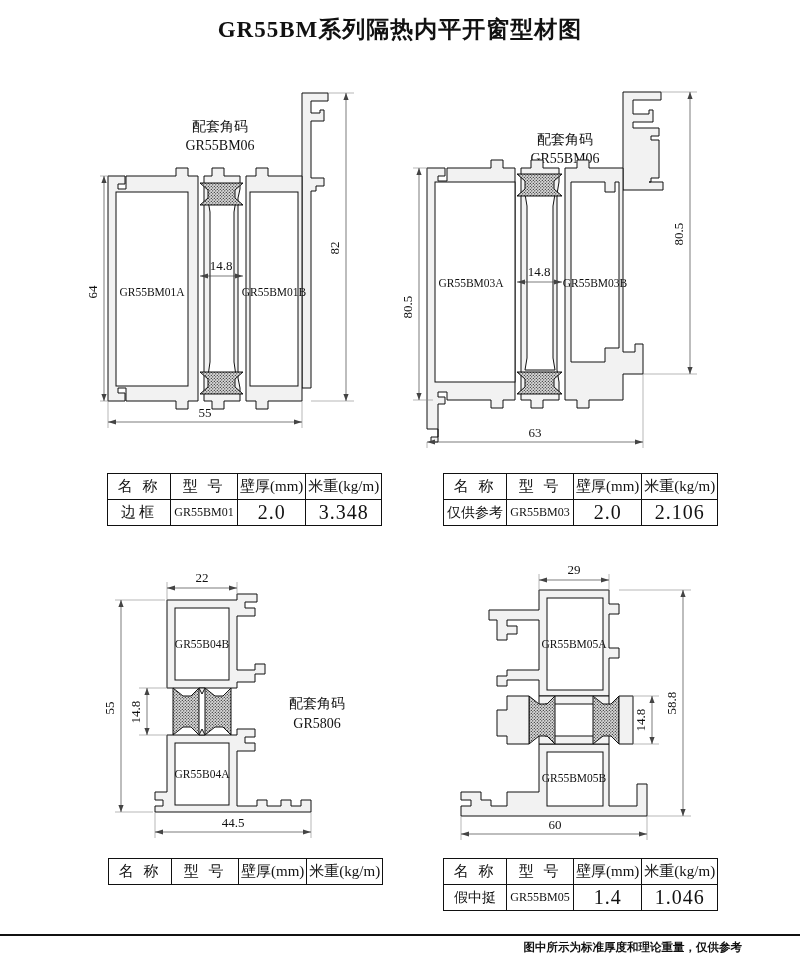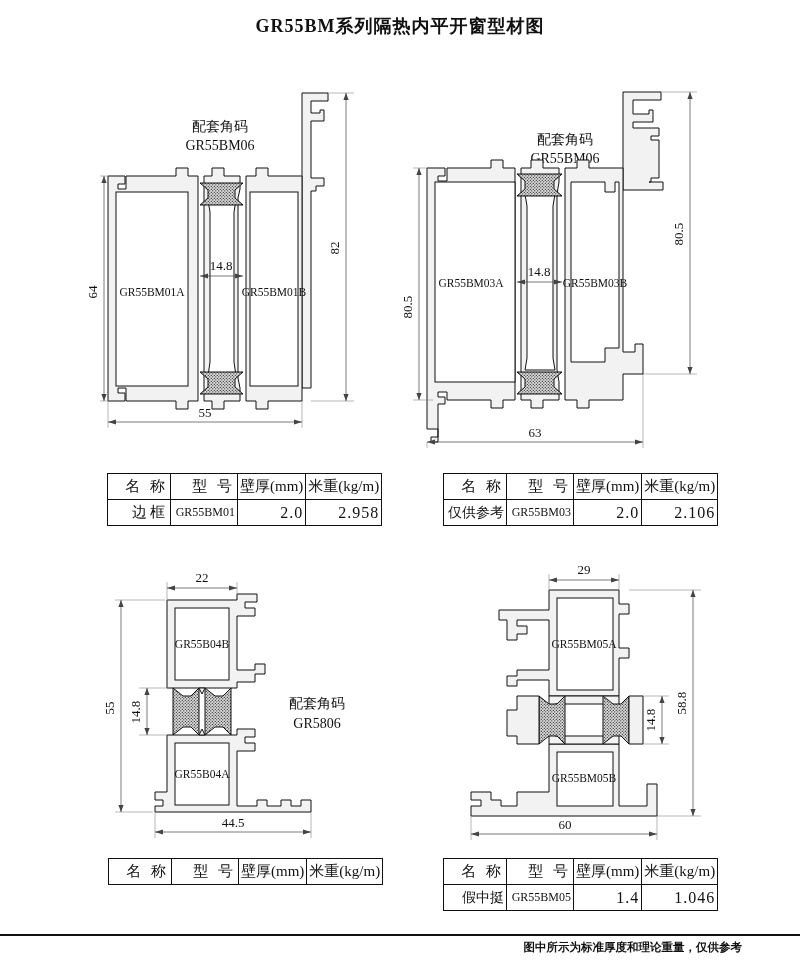--- a/index.html
+++ b/index.html
@@ -6,38 +6,38 @@
   html,body{margin:0;padding:0;}
   body{
     width:800px;height:980px;background:#fff;
     font-family:"Liberation Serif","DejaVu Serif",serif;
     color:#111; position:relative; overflow:hidden;
   }
   .page{position:relative;width:800px;height:980px;}
 
   .title{
     position:absolute;left:0;top:14px;width:800px;text-align:center;
-    font-size:18px;font-weight:bold;letter-spacing:1px;
+    font-size:23px;font-weight:bold;letter-spacing:1px;
     font-family:"Liberation Serif","DejaVu Serif",serif;
   }
 
   .fig{position:absolute;text-decoration:underline;}
   svg{display:block;overflow:visible;}
 
   
   .spec-table{position:absolute;border-collapse:collapse;
     font-family:"Liberation Serif","DejaVu Serif",serif;}
   .spec-table td{
-    border:1px solid #111;text-align:right;vertical-align:middle;
+    border:1px solid #111;text-align:center;vertical-align:middle;
     height:25px;padding:0 2px;white-space:nowrap;
   }
   .spec-table td.cn{font-size:15px;letter-spacing:3px;}
   .spec-table td.cn-tight{font-size:14px;letter-spacing:0px;}
   .spec-table td.unit{font-size:15px;}
-  .spec-table td.num{font-size:16px;letter-spacing:1px;margin-top:40px;}
+  .spec-table td.num{font-size:20px;letter-spacing:1px;margin-top:40px;}
   .spec-table td.model{font-size:12px;letter-spacing:0px;}
   .c-name{width:58px;}
   .c-model{width:62px;}
   .c-thk{width:62px;margin-left:29px;}
   .c-wt{width:66px;}
 
   
   .footrule{position:absolute;left:0;top:934px;width:800px;height:0;
     border-top:2px solid #111;}
   .foot-note{position:absolute;right:58px;top:940px;font-size:11.5px;
@@ -133,21 +133,21 @@
         <tr>
       <td class="cn c-name">名 称</td>
       <td class="cn c-model">型 号</td>
       <td class="unit c-thk">壁厚(mm)</td>
       <td class="unit c-wt">米重(kg/m)</td>
     </tr>
     <tr>
       <td class="cn">边框</td>
       <td class="model">GR55BM01</td>
       <td class="num">2.0</td>
-      <td class="num">2.958</td>
+      <td class="num">3.348</td>
     </tr>
   </tbody>
     </table>
 
   <div class="fig" style="left:405px;top:82px;">
   <svg width="310" height="375" viewBox="0 0 310 375">
     <defs>
       <pattern id="stip2" width="3" height="3" patternUnits="userSpaceOnUse">
         <rect width="3" height="3" fill="#d9d9d9"></rect>
         <circle cx="0.8" cy="0.8" r="0.62" fill="#1a1a1a"></circle>
@@ -290,21 +290,21 @@
     <tbody>
         <tr>
       <td class="cn c-name">名 称</td>
       <td class="cn c-model">型 号</td>
       <td class="unit c-thk">壁厚(mm)</td>
       <td class="unit c-wt">米重(kg/m)</td>
     </tr>
   </tbody>
     </table>
 
-  <div class="fig" style="left:443px;top:558px;">
+  <div class="fig" style="left:433px;top:558px;">
   <svg width="290" height="285" viewBox="0 0 290 285">
     <defs>
       <pattern id="stip4" width="3" height="3" patternUnits="userSpaceOnUse">
         <rect width="3" height="3" fill="#d9d9d9"></rect>
         <circle cx="0.8" cy="0.8" r="0.62" fill="#1a1a1a"></circle>
         <circle cx="2.3" cy="2.3" r="0.62" fill="#1a1a1a"></circle>
       </pattern>
     </defs>
 
     <path class="alu" d="M106,32 L176,32 L176,46 L186,46 L186,56 L176,56

